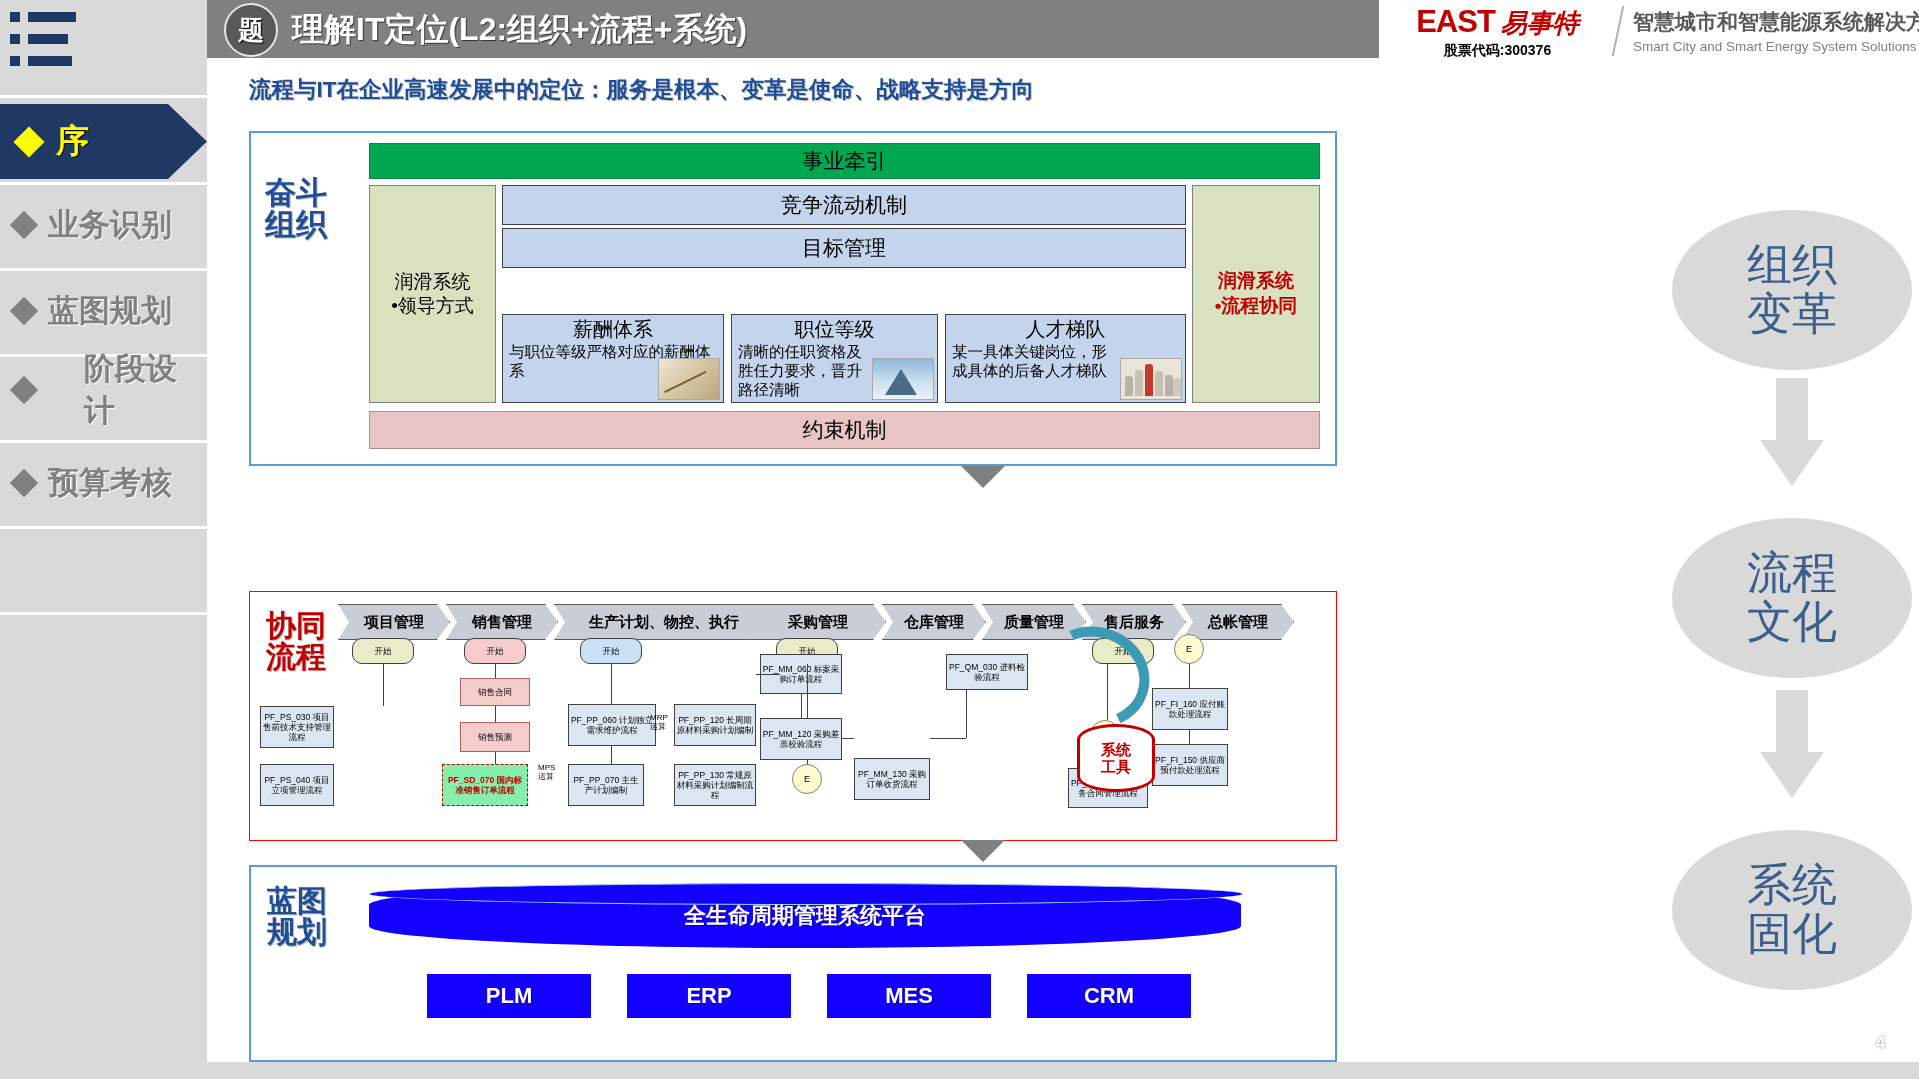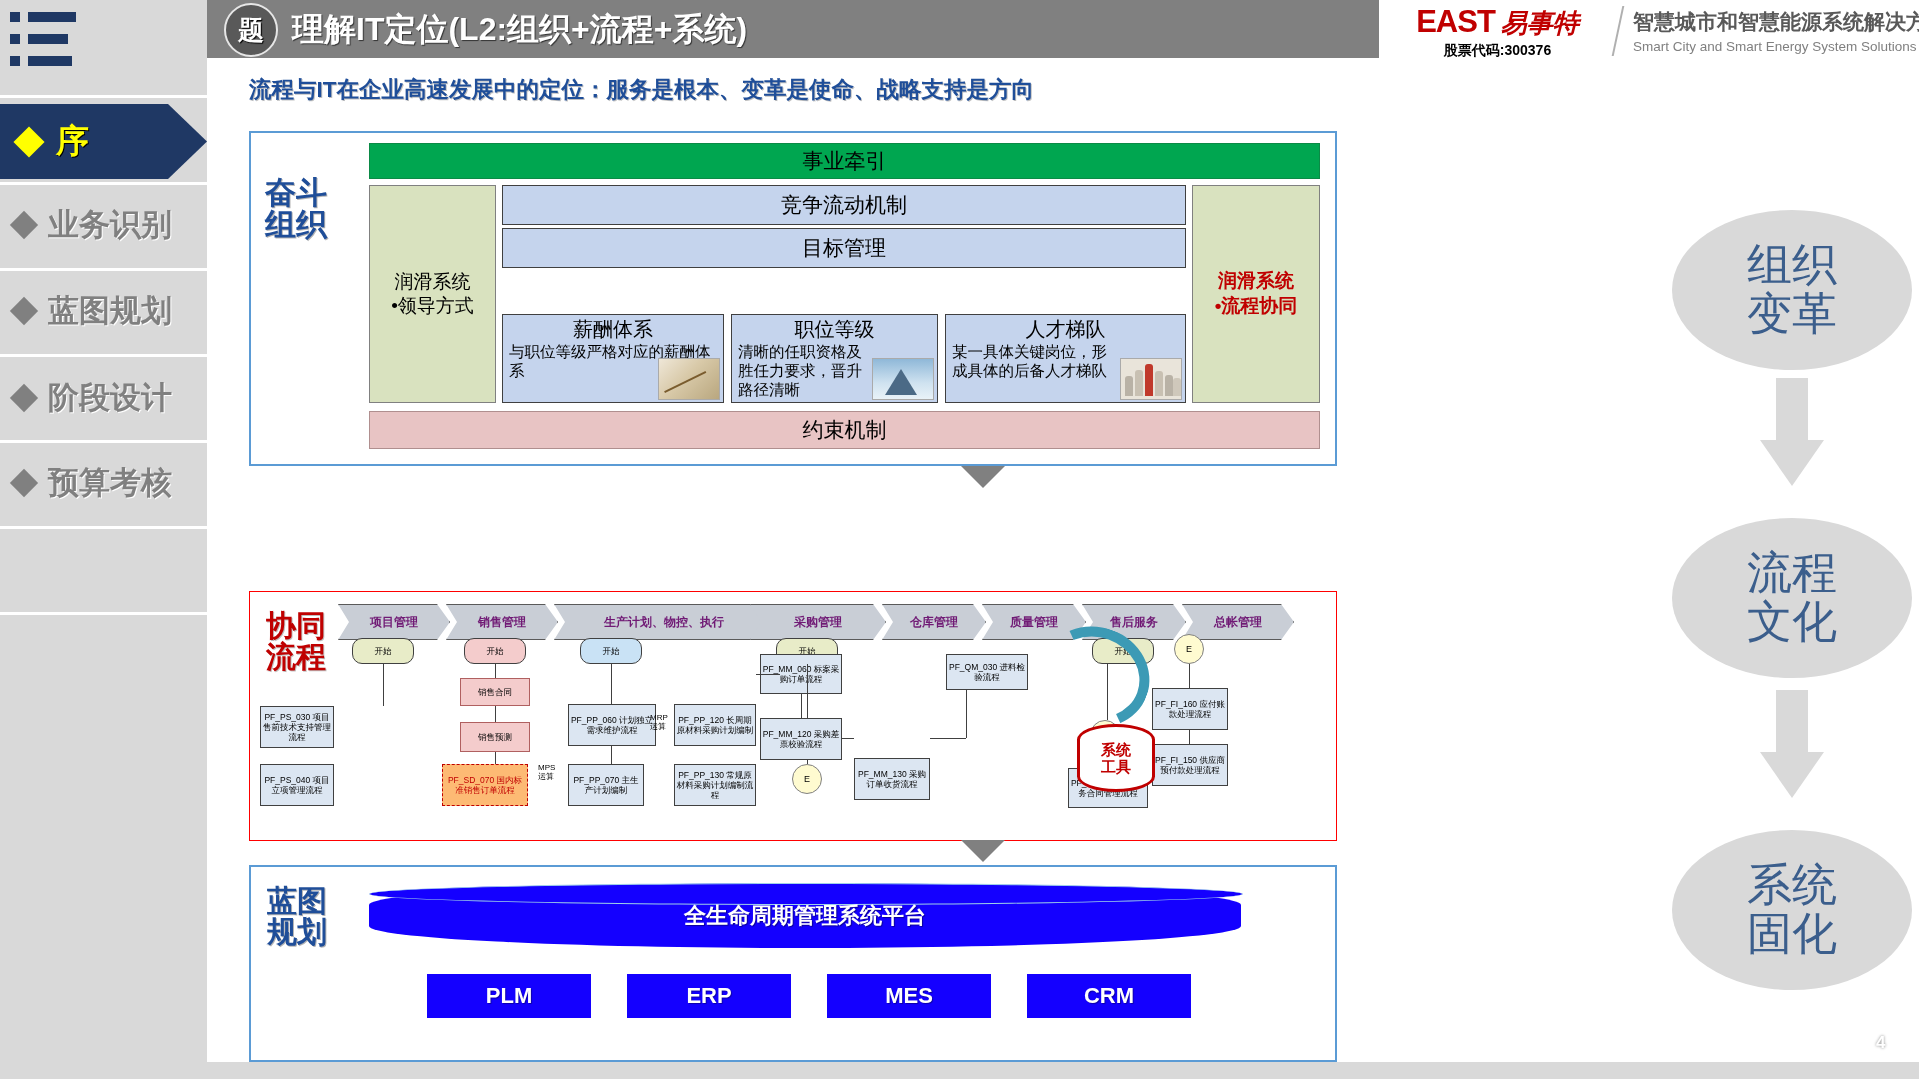--- a/index.html
+++ b/index.html
@@ -195,38 +195,38 @@
   #proc-side-label {
     position: absolute; left: 16px; top: 18px; width: 60px;
     font-size: 30px; font-weight: bold; color: #c00000; line-height: 1.04;
     text-align: center; text-shadow: 1px 1px 0 rgba(0,0,0,.25);
   }
   .chev {
     position: absolute; top: 12px; height: 36px; background: #c9ced6;
     border: 1px solid #5a5a5a;
     clip-path: polygon(0 0, calc(100% - 13px) 0, 100% 50%, calc(100% - 13px) 100%, 0 100%, 11px 50%);
     display: flex; align-items: center; justify-content: center;
-    font-size: 12px; font-weight: bold; color: #701a75; white-space: nowrap;
+    font-size: 15px; font-weight: bold; color: #000000; white-space: nowrap;
   }
   .pbox {
     position: absolute; background: #dce6f2; border: 1px solid #404040;
     font-size: 8.5px; color: #000; line-height: 1.18;
     display: flex; align-items: center; justify-content: center; text-align: center;
     padding: 1px;
   }
   .pbox.pink { background: #f4cccc; border-color: #b06060; }
   .pbox.start-y { background: #e8ecc8; border-radius: 10px; }
   .pbox.start-p { background: #f4cccc; border-radius: 10px; }
   .pbox.start-b { background: #c9e2f5; border-radius: 10px; }
   .pcircle {
     position: absolute; border-radius: 50%; background: #fffbd0;
     border: 1px solid #808080; display: flex; align-items: center; justify-content: center;
     font-size: 9px; color: #000;
   }
-  .pbox.dashed { border-style: dashed; border-color: #c00000; background:#fdba74; }
+  .pbox.dashed { border-style: dashed; border-color: #c00000; background:#86efac;font-weight:bold; }
   .pline { position: absolute; background: #404040; }
   .plabel { position: absolute; font-size: 8px; color: #000; line-height:1.1; }
   #sys-cyl {
     position: absolute; left: 827px; top: 132px; width: 78px; height: 68px;
     background: #ffffff; border: 3px solid #c00000; border-radius: 40px / 16px;
     display: flex; align-items: center; justify-content: center;
     font-size: 15px; font-weight: bold; color: #c00000; line-height: 1.15; text-align: center;
   }
   #sys-hook {
     position: absolute; left: 790px; top: 35px; width: 110px; height: 100px;
@@ -333,21 +333,21 @@
       <span>业务识别</span>
     </div>
 
     <div class="nav-sep" style="top:268px;"></div>
     <div class="nav-item" style="top:268px;height:86px;">
       <span class="dia"></span>
       <span>蓝图规划</span>
     </div>
 
     <div class="nav-sep" style="top:354px;"></div>
-    <div class="nav-item" style="top:354px;height:88px;">
+    <div class="nav-item" style="top:346px;height:88px;gap:36px;">
       <span class="dia"></span>
       <span>阶段设计</span>
     </div>
 
     <div class="nav-sep" style="top:440px;"></div>
     <div class="nav-item" style="top:440px;height:86px;">
       <span class="dia"></span>
       <span>预算考核</span>
     </div>
 

